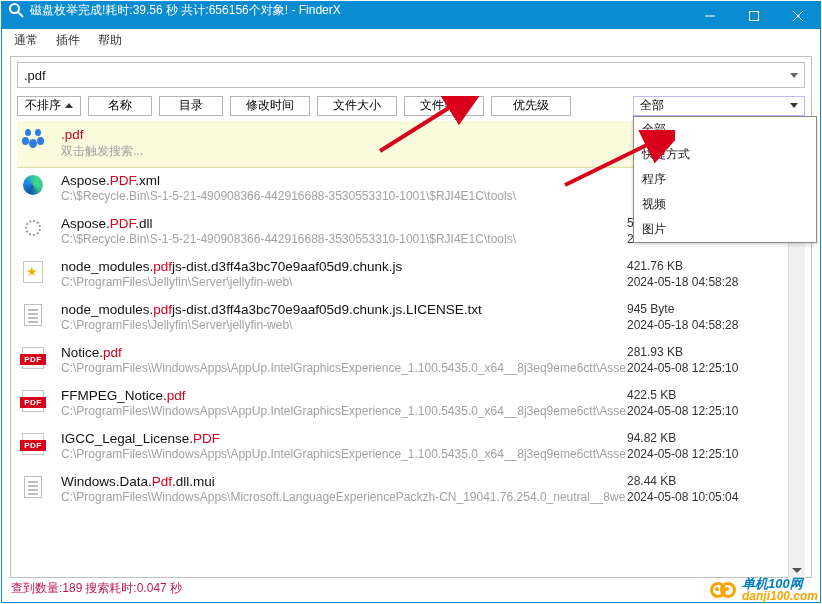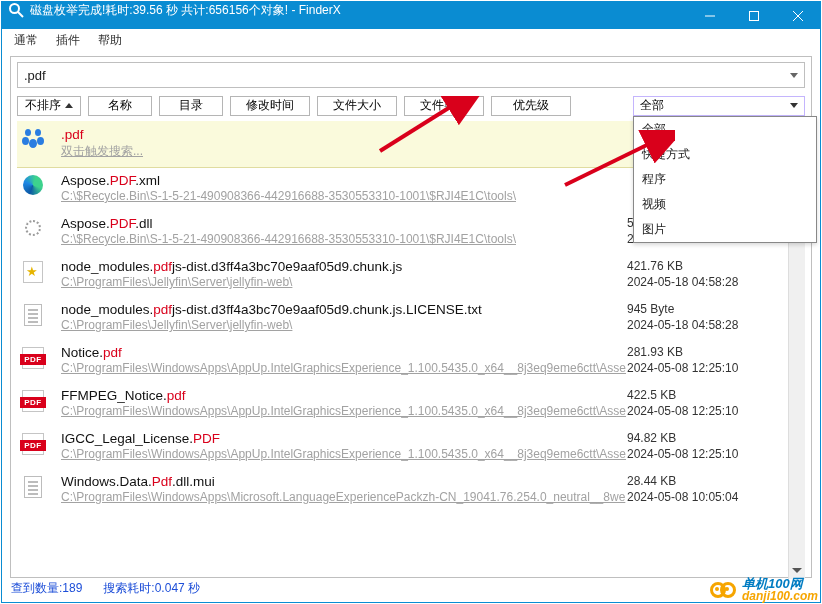--- a/index.html
+++ b/index.html
@@ -29,26 +29,26 @@
 .scroll .thumb { position:absolute; left:1px; right:1px; background:#c8c8c8; }
 .scroll .arr { position:absolute; left:0; right:0; height:17px; display:flex; align-items:center; justify-content:center; }
 .scroll .arr.up{top:0}.scroll .arr.dn{bottom:0}
 .scroll .arr .t { width:0;height:0;border-left:5px solid transparent;border-right:5px solid transparent; }
 .scroll .arr.up .t{border-bottom:5px solid #555}.scroll .arr.dn .t{border-top:5px solid #555}
 .row { display:flex; padding:6px 18px 6px 2px; border-bottom:1px solid transparent; }
 .row .ic { width:28px; display:flex; justify-content:center; align-items:flex-start; margin-top:2px; margin-right:14px; }
 .row .mid { flex:1; min-width:0; }
 .row .nm { font-size:13.5px; color:#111; white-space:nowrap; overflow:hidden; text-overflow:ellipsis; }
 .row .nm .hl { color:#d9001b; }
-.row .pt { font-size:12px; color:#a2a2a2; white-space:nowrap; overflow:hidden; text-overflow:ellipsis; margin-top:1px;text-decoration:underline; }
+.row .pt { font-size:12px; color:#a2a2a2; white-space:nowrap; overflow:hidden; text-overflow:ellipsis; margin-top:1px; }
 .row .rg { width:160px; text-align:left; font-size:12px; color:#333; padding-right:2px; }
 .row .rg .sz { display:block; }
 .row .rg .dt { display:block; margin-top:2px; }
 .row.sel { background:#fafadc; outline:1px solid #e0dca0; }
-.status { position:absolute; left:9px; right:9px; bottom:5px; height:18px; font-size:12px; color:#1d4ed8; display:flex; align-items:center; gap:21px; }
+.status { position:absolute; left:9px; right:9px; bottom:5px; height:18px; font-size:12px; color:#be185d; display:flex; align-items:center; gap:3px; }
 .arrow-red { position:absolute; z-index:80; pointer-events:none; }
 .wm { position:absolute; right:4px; bottom:2px; display:flex; align-items:center; gap:6px; z-index:90;font-style:italic; }
 .wm .ring { width:16px;height:16px;border:3px solid #f6a500;border-radius:50%; position:relative;}
 .wm .ring::after{content:"";position:absolute;left:2px;top:2px;width:4px;height:4px;background:#f6a500;border-radius:50%}
 .wm .txt { display:flex; flex-direction:column; align-items:flex-start; line-height:1; }
 .wm .c1{font-size:13px;color:#007cc2;font-weight:600}
 .wm .c2{font-size:12px;color:#f6a500;font-weight:600}
 
 .ico-baidu{width:22px;height:22px;position:relative}
 .ico-baidu .p{position:absolute;background:#2a7de1;border-radius:50%}

